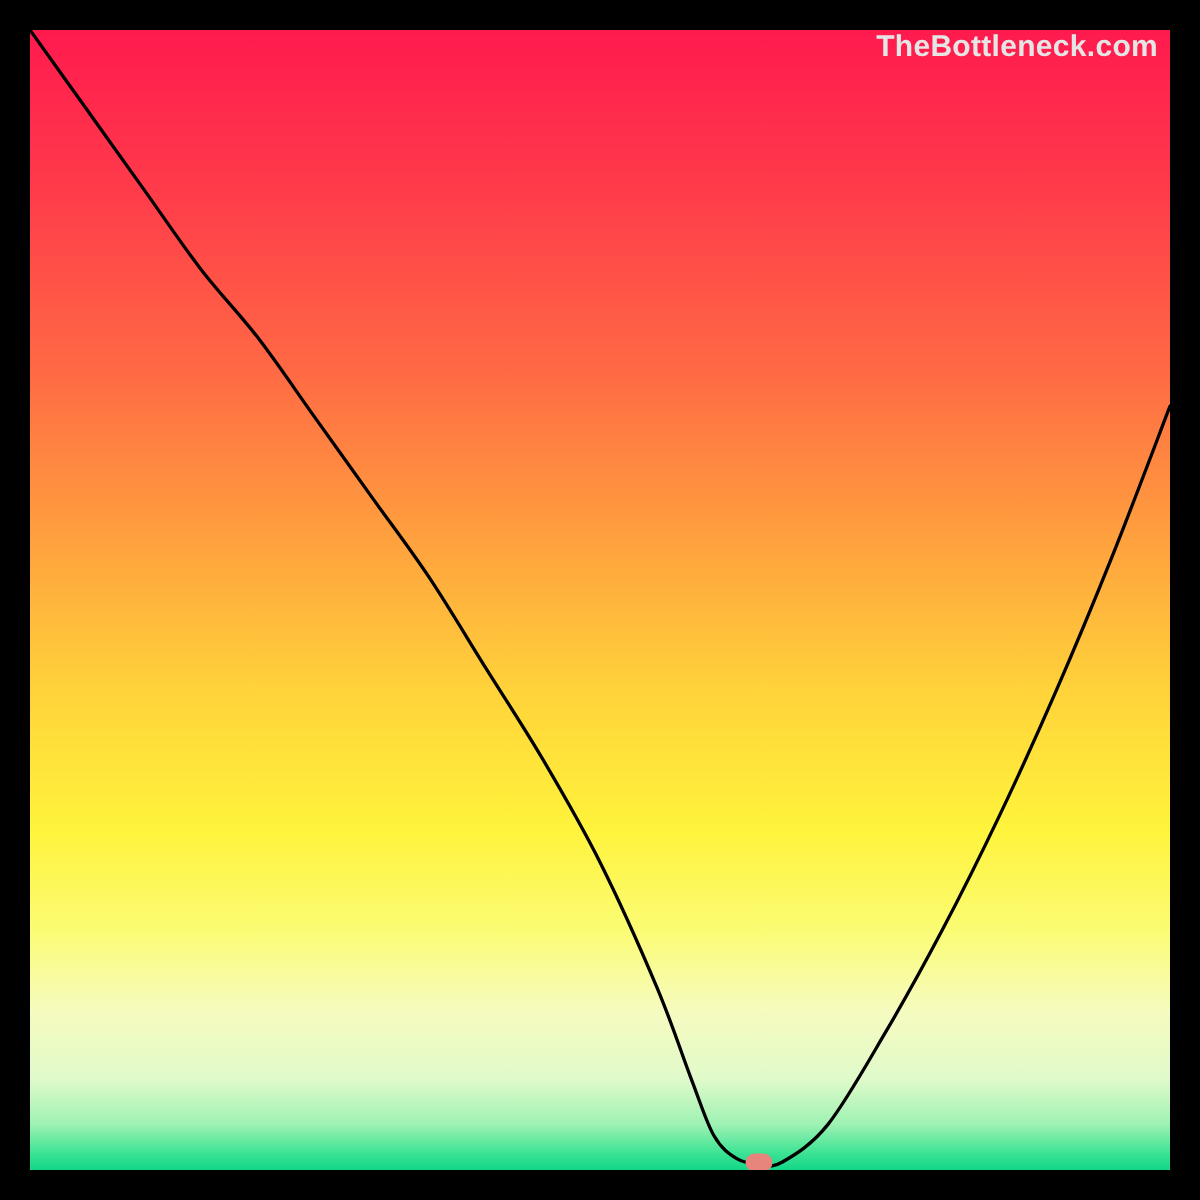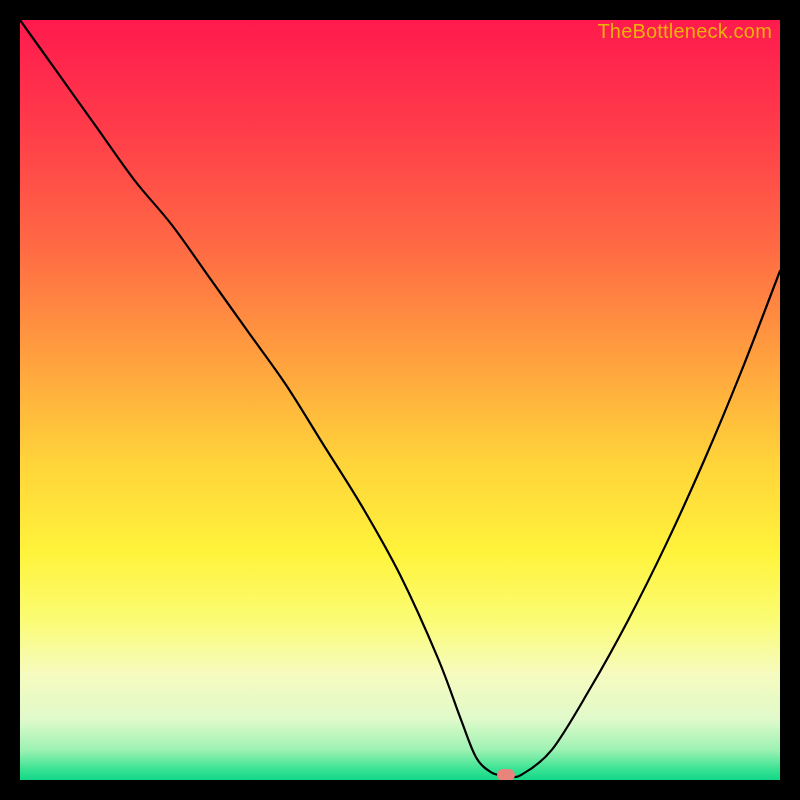--- a/index.html
+++ b/index.html
@@ -26,23 +26,23 @@
   }
   #gradient {
     position: absolute;
     inset: 0;
     
   }
   #watermark {
     position: absolute;
     top: 0;
     right: 8px;
-    color: #eab308;
+    color: #e5e5e5;
     font-size: 20px;
-    font-weight: 400;
+    font-weight: 700;
     letter-spacing: 0.2px;
     user-select: none;
   }
   svg#curve-svg {
     position: absolute;
     inset: 0;
   }
   #marker {
     position: absolute;
     width: 18px;

